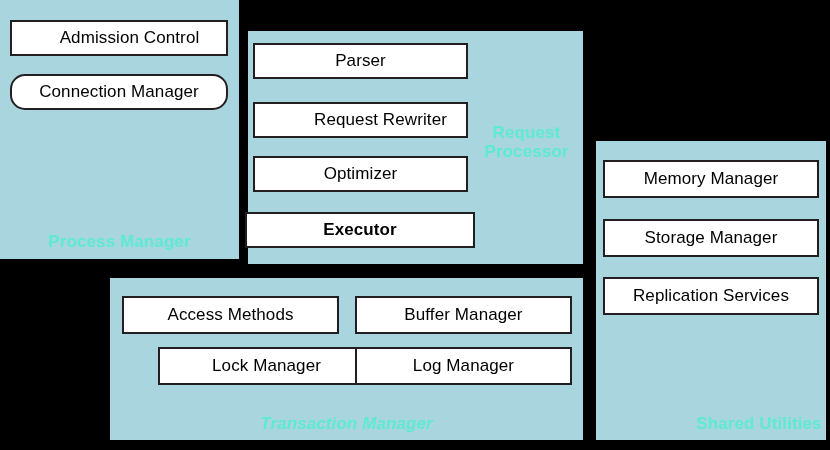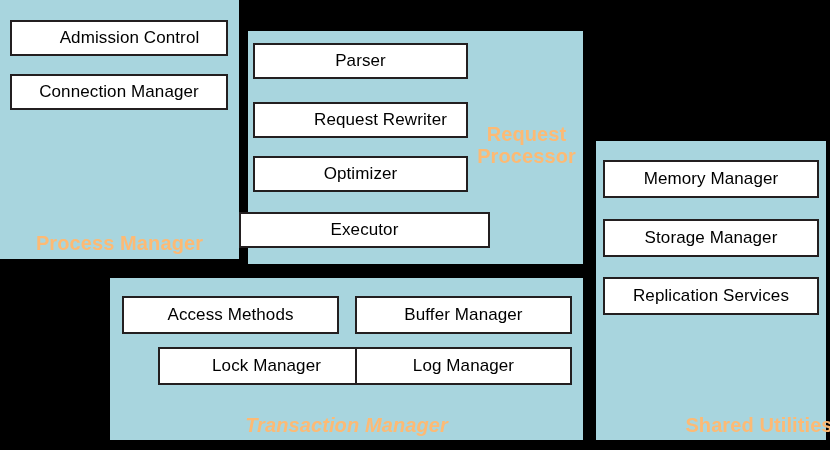--- a/index.html
+++ b/index.html
@@ -32,39 +32,39 @@
     align-items: center;
     justify-content: center;
     font-size: 17px;
     color: #000000;
     letter-spacing: 0.1px;
     white-space: nowrap;
   }
   .panel-label {
     position: absolute;
     font-weight: bold;
-    font-size: 20px;
-    color: #fdba74;
+    font-size: 17px;
+    color: #5eead4;
     text-align: center;
     letter-spacing: 0.1px;
     line-height: 1.12;
   }
 
   
   #panel-process-manager { left: 0px;  top: 0px;   width: 239px; height: 259px; }
   #pm-admission-control  { left: 10px; top: 20px;  width: 218px; height: 36px; padding-left: 21px; }
-  #pm-connection-manager { left: 10px; top: 74px;  width: 218px; height: 36px; }
+  #pm-connection-manager { left: 10px; top: 74px;  width: 218px; height: 36px; border-radius: 15px; }
   #pm-label              { left: 0px;  top: 232px; width: 239px; }
 
   
   #panel-request-processor { left: 248px; top: 31px;  width: 335px; height: 233px; }
   #rp-parser           { left: 253px; top: 43px;  width: 215px; height: 36px; }
   #rp-request-rewriter { left: 253px; top: 102px; width: 215px; height: 36px; padding-left: 40px; }
   #rp-optimizer        { left: 253px; top: 156px; width: 215px; height: 36px; }
-  #rp-executor         { left: 239px; top: 212px; width: 251px; height: 36px; }
+  #rp-executor         { left: 245px; top: 212px; width: 230px; height: 36px; font-weight: bold; }
   #rp-label            { left: 470px; top: 123px; width: 113px; }
 
   
   #panel-transaction-manager { left: 110px; top: 278px; width: 473px; height: 162px; }
   #tm-access-methods { left: 122px; top: 296px; width: 217px; height: 38px; }
   #tm-buffer-manager { left: 355px; top: 296px; width: 217px; height: 38px; }
   #tm-lock-manager   { left: 122px; top: 347px; width: 217px; height: 38px; margin-left: 36px; }
   #tm-log-manager    { left: 355px; top: 347px; width: 217px; height: 38px; }
   #tm-label          { left: 110px; top: 414px; width: 473px; font-style: italic; }
 

